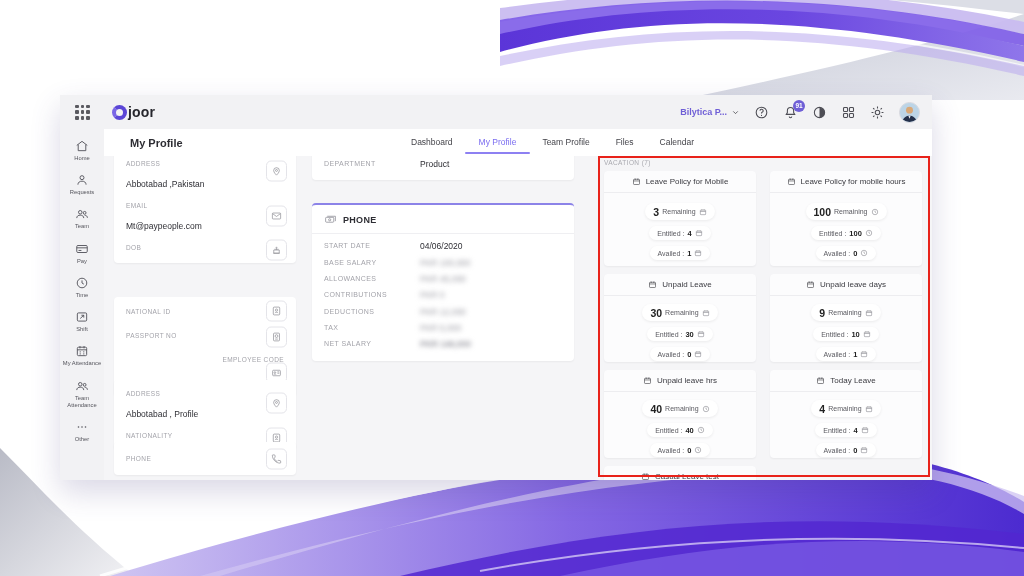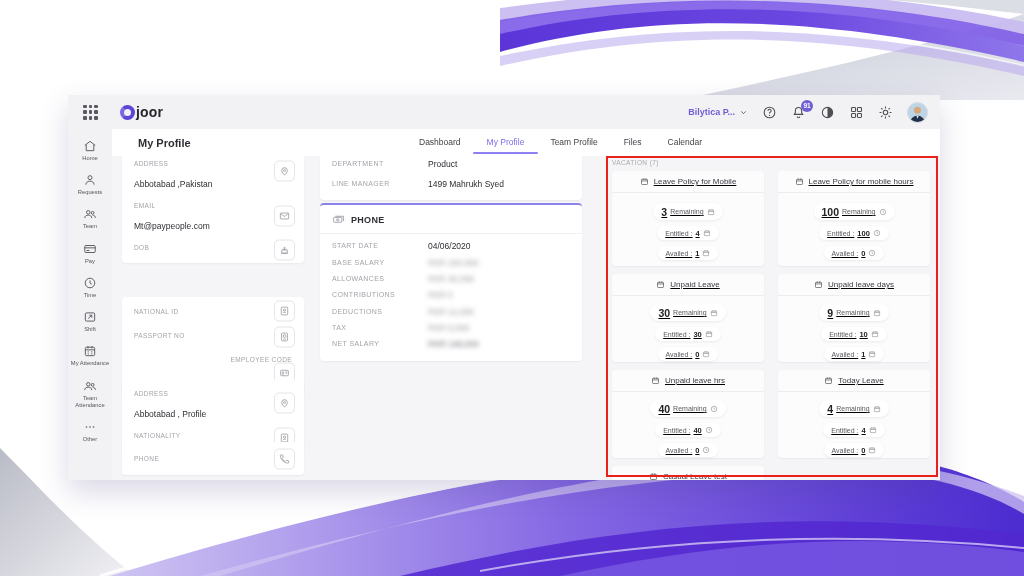--- a/index.html
+++ b/index.html
@@ -6,21 +6,21 @@
   html,body { width:1024px; height:576px; overflow:hidden; background:#fff;
     font-family:"Liberation Sans","DejaVu Sans",sans-serif; }
   .stage { position:relative; width:1024px; height:576px; overflow:hidden; background:#fff; }
 
   
   .wave { position:absolute; pointer-events:none; }
   .wave.tr { left:500px; top:0; width:524px; height:100px; }
   .wave.bt { left:0; top:430px; width:1024px; height:146px; }
 
   
-  .window { position:absolute; left:68px; top:95px; width:872px; height:385px;
+  .window { position:absolute; left:60px; top:95px; width:872px; height:385px;
     background:#737373; box-shadow:0 12px 28px rgba(70,60,130,.20); }
 
   
   .topbar { position:absolute; left:0; top:0; width:872px; height:34px;
     background:#f2f2f4; display:flex; align-items:center; }
   .grid9 { width:15px; height:15px; margin-left:15px; display:grid;
     grid-template-columns:repeat(3,1fr); gap:2px; }
   .grid9 i { background:#5a5a60; border-radius:1px; }
   .logo { display:flex; align-items:center; margin-left:22px; }
   .logo-o { width:15px; height:15px; border:4px solid #5b46d6; border-radius:50%;
@@ -78,21 +78,21 @@
   .salary-head { display:flex; align-items:center; gap:6px; padding:8px 12px 7px 12px;
     border-bottom:1px solid #efeff2; }
   .salary-head svg { width:13px; height:13px; stroke:#8a8a92; fill:none; stroke-width:1.4; }
   .salary-title { font-size:9px; font-weight:bold; color:#2e2e34; letter-spacing:.3px; }
   .salary-rows { padding-top:4px; }
   .salary-rows .kv-row { padding:3.2px 12px; }
 
   
   .vac-label { position:absolute; left:500px; top:3px; font-size:6.5px; color:#a9a9af; letter-spacing:.4px; }
   .leave-card { position:absolute; width:152px; background:#fcfcfd; border-radius:4px;
-    box-shadow:0 1px 2px rgba(0,0,0,.05);text-decoration:underline; }
+    box-shadow:0 1px 2px rgba(0,0,0,.05); }
   .leave-head { display:flex; align-items:center; justify-content:center; gap:5px;
     height:22px; border-bottom:1px solid #ededf0; }
   .leave-head svg { width:9px; height:9px; stroke:#3a3a40; fill:none; stroke-width:1.6; }
   .leave-title { font-size:8px; color:#3a3a40; }
   .leave-body { display:flex; flex-direction:column; align-items:center; gap:6px; padding:10px 0 10px 0; }
   .pill { display:flex; align-items:center; gap:3px; background:#fff; border-radius:9px;
     padding:2.5px 8px; box-shadow:0 1px 3px rgba(0,0,0,.07); font-size:7px; color:#5a5a60; }
   .pill svg { width:8px; height:8px; stroke:#7a7a82; fill:none; stroke-width:1.6; }
   .pill .big { font-size:10.5px; font-weight:bold; color:#222; }
   .pill b { font-size:7.5px; color:#222; }
@@ -461,24 +461,20 @@
                 <use href="#i-phone"></use>
               </svg>
             </span>
         </div>
       </div>
 
       <div class="card" style="left:208px; top:-12px; width:262px; padding-top:10px; padding-bottom:6px;">
         <div class="kv-row">
           <span class="kv-label">DEPARTMENT</span>
           <span class="kv-value">Product</span>
-        </div>
-        <div class="kv-row">
-          <span class="kv-label">LINE MANAGER</span>
-          <span class="kv-value">1499 Mahrukh Syed</span>
         </div>
       </div>
 
       <div class="card salary-card" style="left:208px; top:47px; width:262px; padding-bottom:8px;">
         <div class="salary-head">
           <svg>
               <use href="#i-money"></use>
             </svg>
           <span class="salary-title">PHONE</span>
         </div>

